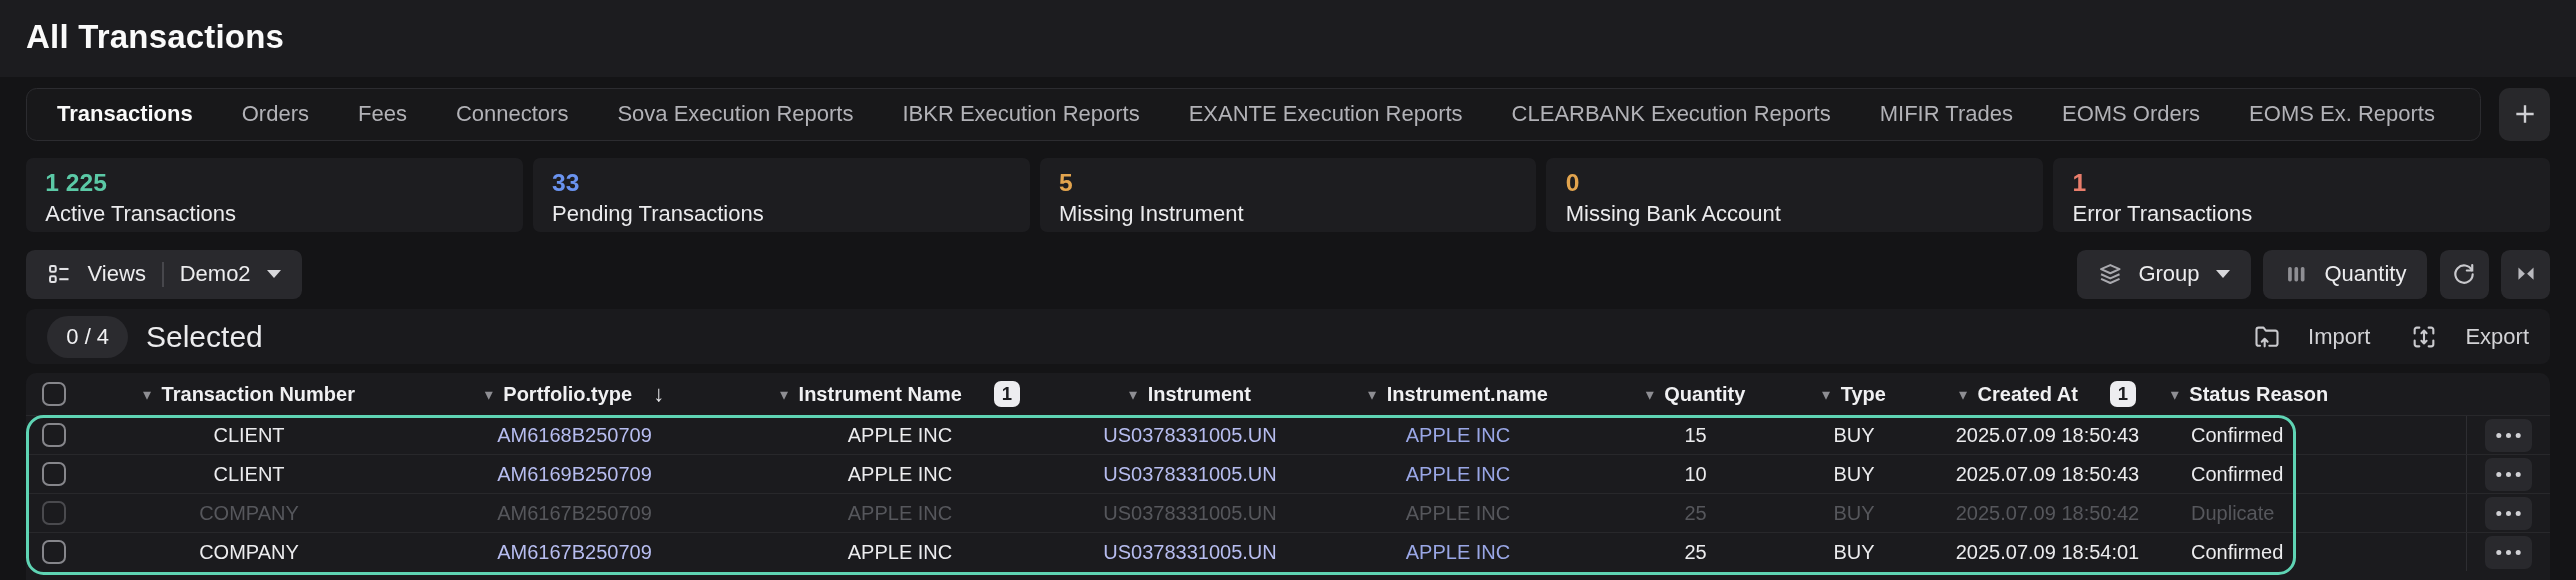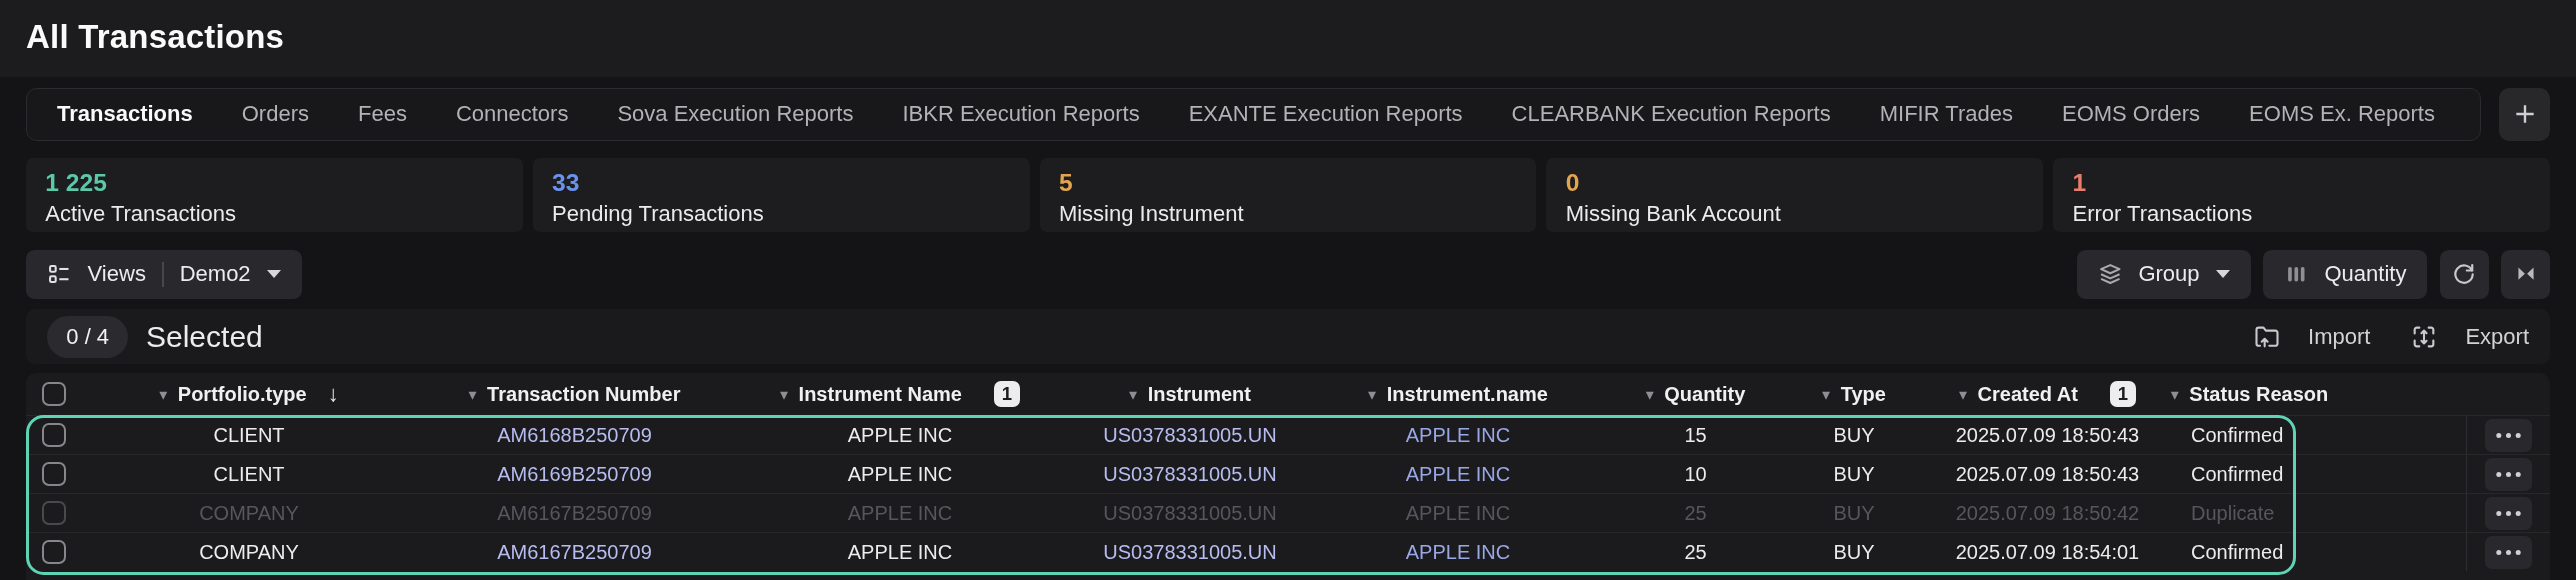--- a/index.html
+++ b/index.html
@@ -221,25 +221,25 @@
   </div>
 </div>
 
 <div class="table-panel">
 
   <div class="grid-row thead">
     <div class="cell">
       <span class="checkbox"></span>
     </div>
     <div class="th">
+      <span>Transaction Number</span>
+    </div>
+    <div class="th">
       <span>Portfolio.type</span>
       <span class="sort-arrow">↓</span>
-    </div>
-    <div class="th">
-      <span>Transaction Number</span>
     </div>
     <div class="th">
       <span>Instrument Name</span>
       <span class="hdr-badge">1</span>
     </div>
     <div class="th">
       <span>Instrument</span>
     </div>
     <div class="th">
       <span>Instrument.name</span>

